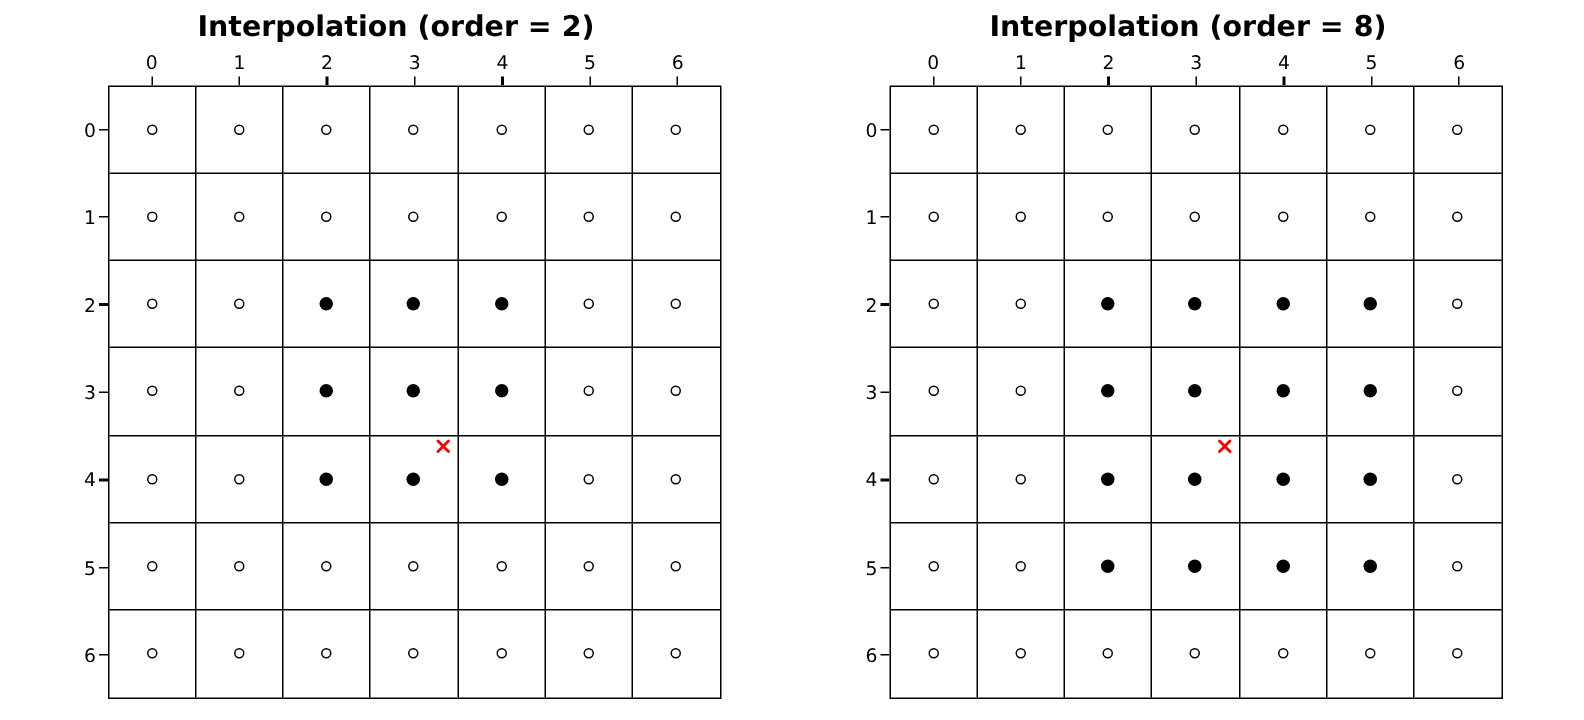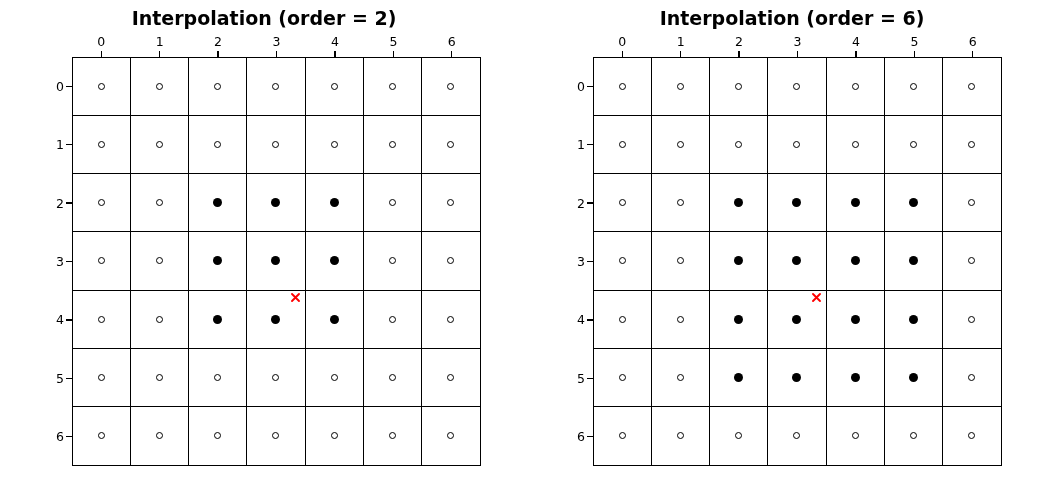--- a/index.html
+++ b/index.html
@@ -373,21 +373,21 @@
         </div>
       <div class="xmarker" id="xk0" style="left: 222.029px; top: 239.557px;">
         <svg width="11" height="11" viewBox="0 0 11 11">
           <path d="M2 2 L9 9 M9 2 L2 9" stroke="#ff0000" stroke-width="1.9" stroke-linecap="round" fill="none"></path>
         </svg>
       </div>
     </div>
   </div>
 
   <div class="panel right">
-    <div class="panel-title">Interpolation (order = 6)</div>
+    <div class="panel-title">Interpolation (order = 8)</div>
 
     <div class="xticks" id="xt1">
         <div class="xtick">0</div>
         <div class="xtick">1</div>
         <div class="xtick">2</div>
         <div class="xtick">3</div>
         <div class="xtick">4</div>
         <div class="xtick">5</div>
         <div class="xtick">6</div>
       </div>

